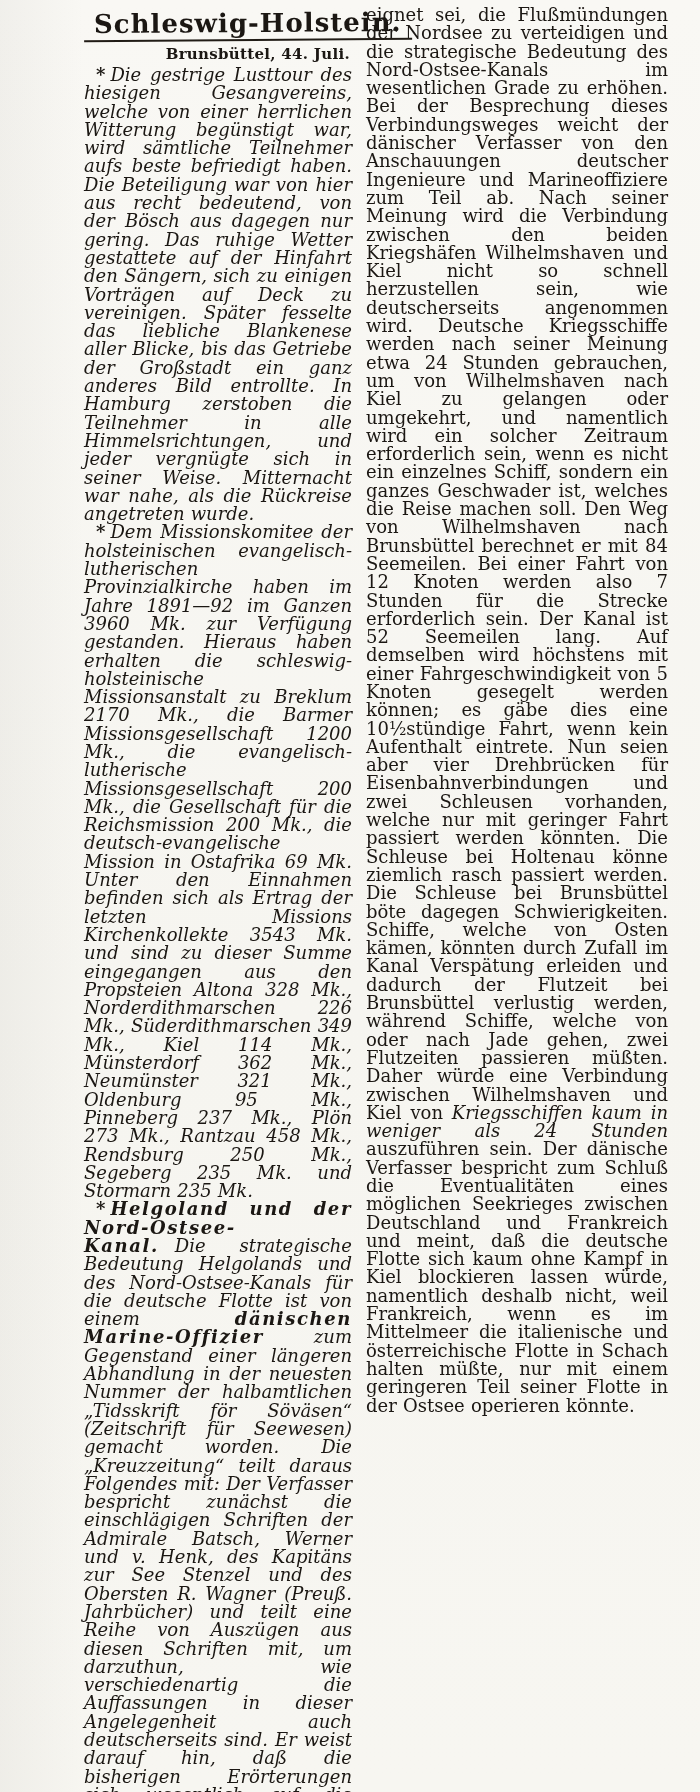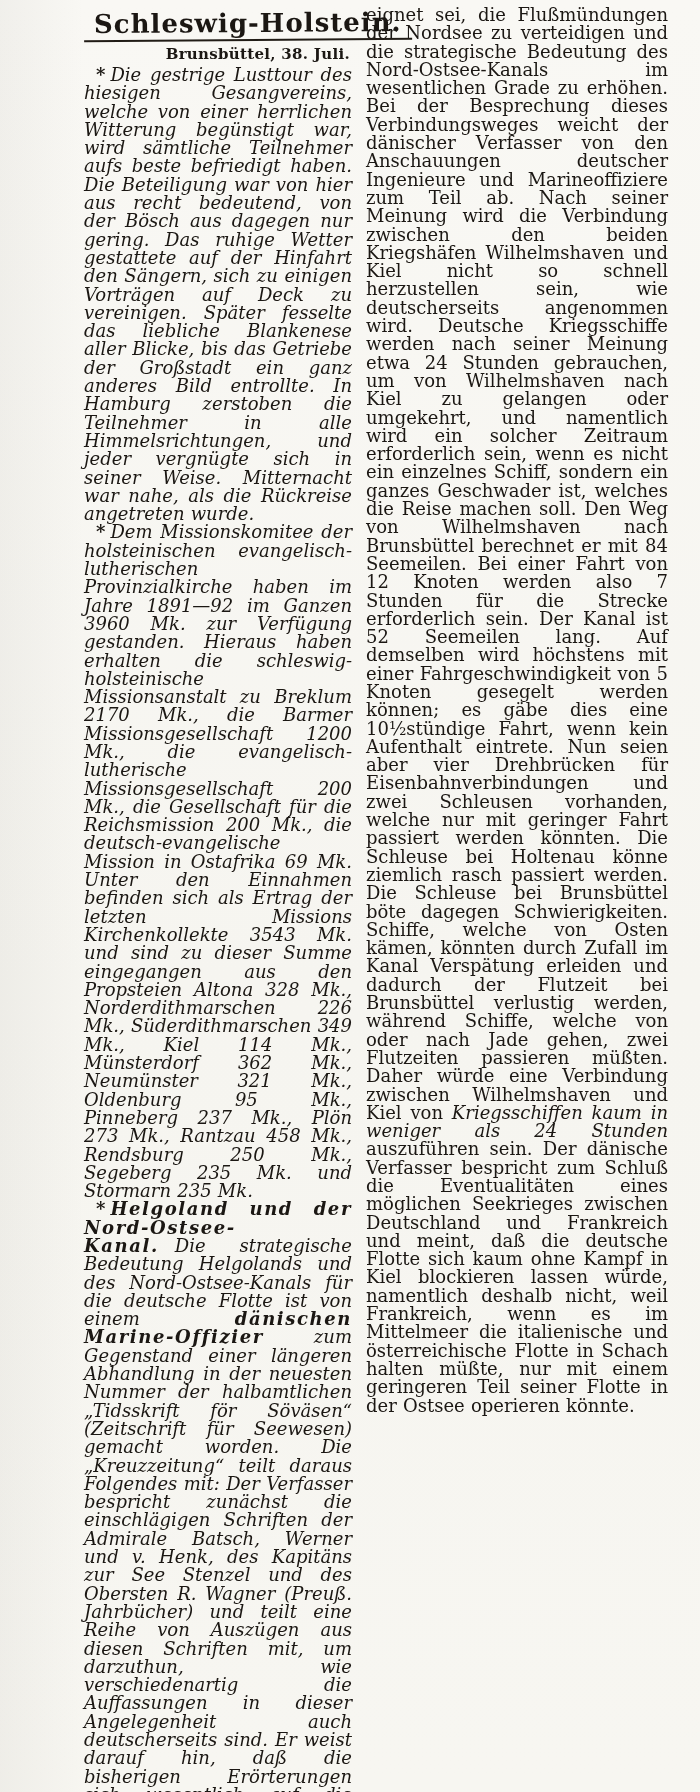--- a/index.html
+++ b/index.html
@@ -67,21 +67,21 @@
   <div class="edge-shade-left"></div>
 
   <div class="columns">
 
     <div class="col col-left">
 
       <div class="masthead">
         <span class="section-title">Schleswig-Holstein.</span>
       </div>
 
-      <div class="dateline">Brunsbüttel, 38. Juli.</div>
+      <div class="dateline">Brunsbüttel, 44. Juli.</div>
 
       <p class="article indent"><span class="marker">*</span><span>Die gestrige Lusttour des hiesigen Ge­sangvereins, welche von einer herrlichen Witterung begünstigt war, wird sämtliche Teilnehmer aufs beste befriedigt haben. Die Beteiligung war von hier aus recht bedeutend, von der Bösch aus dagegen nur gering. Das ruhige Wetter gestattete auf der Hinfahrt den Sängern, sich zu einigen Vorträgen auf Deck zu vereinigen. Später fesselte das liebliche Blankenese aller Blicke, bis das Getriebe der Großstadt ein ganz anderes Bild entrollte. In Hamburg zerstoben die Teilnehmer in alle Himmelsrichtungen, und jeder vergnügte sich in seiner Weise. Mitternacht war nahe, als die Rückreise angetreten wurde.</span></p>
 
       <p class="article indent"><span class="marker">*</span><span>Dem Missionskomitee der holsteinischen evangelisch-lutherischen Provinzialkirche haben im Jahre 1891—92 im Ganzen 3960 Mk. zur Verfügung gestanden. Hieraus haben erhalten die schleswig-holsteinische Missionsanstalt zu Breklum 2170 Mk., die Barmer Missionsgesellschaft 1200 Mk., die evangelisch-lutherische Missionsgesellschaft 200 Mk., die Gesellschaft für die Reichsmission 200 Mk., die deutsch-evangelische Mission in Ostafrika 69 Mk. Unter den Einnahmen befinden sich als Ertrag der letzten Missions Kirchenkollekte 3543 Mk. und sind zu dieser Summe eingegangen aus den Propsteien Altona 328 Mk., Norderdithmarschen 226 Mk., Süderdithmarschen 349 Mk., Kiel 114 Mk., Münsterdorf 362 Mk., Neumünster 321 Mk., Oldenburg 95 Mk., Pinneberg 237 Mk., Plön 273 Mk., Rantzau 458 Mk., Rendsburg 250 Mk., Segeberg 235 Mk. und Stormarn 235 Mk.</span></p>
 
       <p class="article indent"><span class="marker">*</span><span class="lead">Helgoland und der Nord-Ostsee-Kanal.</span><span>Die strategische Bedeutung Helgolands und des Nord-Ostsee-Kanals für die deutsche Flotte ist von einem </span><span class="spaced">dänischen Marine-Offizier</span><span> zum Gegenstand einer längeren Abhandlung in der neuesten Nummer der halbamtlichen „Tidsskrift för Söväsen“ (Zeitschrift für Seewesen) gemacht worden. Die „Kreuzzeitung“ teilt daraus Folgendes mit: Der Verfasser bespricht zunächst die einschlägigen Schriften der Admirale Batsch, Werner und v. Henk, des Kapitäns zur See Stenzel und des Obersten R. Wagner (Preuß. Jahrbücher) und teilt eine Reihe von Auszügen aus diesen Schriften mit, um darzuthun, wie verschiedenartig die Auffassungen in dieser Angelegenheit auch deutscherseits sind. Er weist darauf hin, daß die bisherigen Erörterungen sich wesentlich auf die beiden folgenden Fragen zugespitzt haben: 1) Wie ist Helgoland zu befestigen? Soll und kann die Insel uneinnehmbar gemacht werden, oder genügt es, derselben eine geringere Befestigung zu geben? und 2) kann ein Blockadegeschwader in offener See Kohlen auffüllen, oder müssen die Schiffe desselben einen Hafen aufsuchen, jedesmal wenn sie Kohlen übernehmen wollen? Der dänische Verfasser bezweifelt, daß die deutsche Flotte Helgoland mit Erfolg beschützen kann. Er meint ferner, daß die Insel so stark befestigt werden muß, als die Verhältnisse es gestatten; sonst würden sich die Deutschen nicht gegen die Eventualität schützen, daß die Insel von einer feindlichen Flotte erobert und daß die Helgoländer Geschütze gegen die deutschen Schiffe gerichtet würden. Wenn Werner, v. Henk und Wagner meinen, daß ein Blockadegeschwader einen geschützten Ankerplatz haben müsse, um Kohlen überzunehmen, so ist der dänische Verfasser anderer Meinung. Er weist nach, daß die französischen Kriegsschiffe zwar 1870 oft unter Helgoland Schutz gesucht, aber in offener See Kohlen aufgefüllt hätten. Er erinnert ferner daran, daß im deutsch-dänischen Kriege das dänische Ostseegeschwader wiederholt unter Rügen in offener See Kohlen übergenommen habe. Ganz gewiß sei die Nordsee ein mehr unruhiges Fahrwasser; aber ein Blockadegeschwader würde dort bei südlichen und östlichen Winden unter der deutschen Küste Schutz finden können. Das englische Uebungsgeschwader sei auch zu dem Resultat gekommen, daß das Kohlenauffüllen in See sich ausführen lasse, wenn das Wetter einigermaßen günstig sei. Der dänische Verfasser hält daher eine Blockade der Elbe, Weser oder Jade in Zukunft für möglich. Dagegen pflichtet er den anderen Verfassern bei, welche hervorheben, daß der Besitz von Helgoland besonders ge-</span></p>
 
     </div>
 
     <div class="col col-right">

